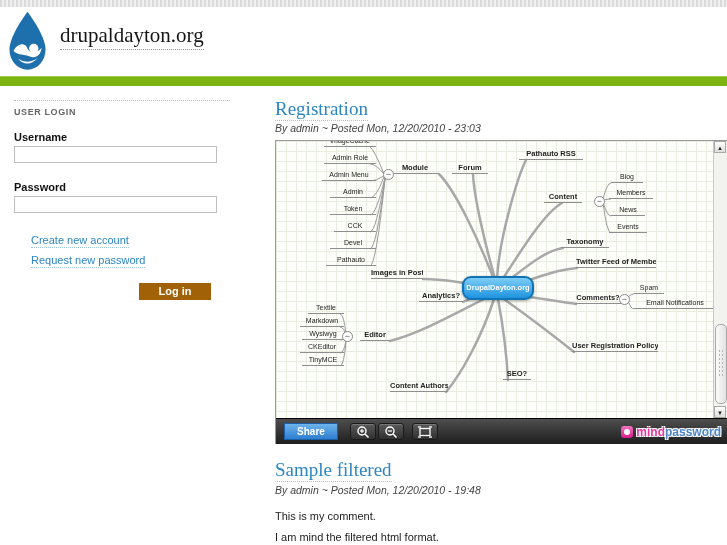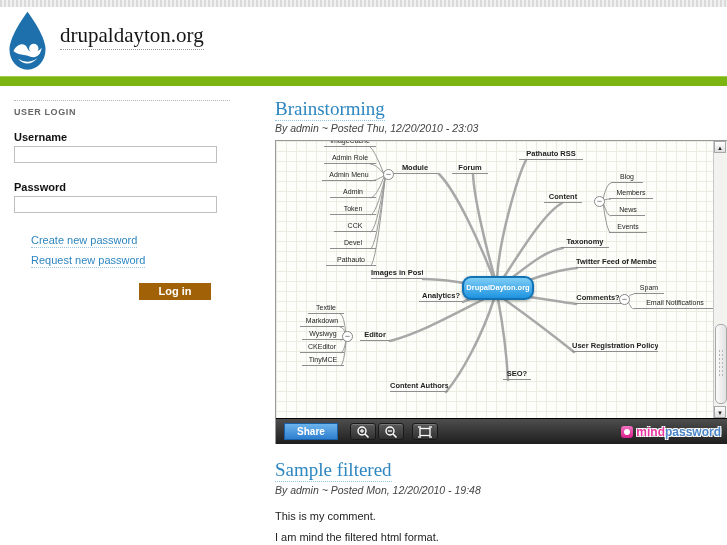--- a/index.html
+++ b/index.html
@@ -93,29 +93,29 @@
 
 <div class="abs" id="sb-divider"></div>
 <div class="abs" id="user-login-title">USER LOGIN</div>
 
 <div class="abs field-label" style="top:131px">Username</div>
 <input class="text-input" style="top: 146px;" type="text">
 
 <div class="abs field-label" style="top:181px">Password</div>
 <input class="text-input" style="top: 196px;" type="password">
 
-<a class="abs sb-link" href="#" style="top:234px">Create new password</a>
+<a class="abs sb-link" href="#" style="top:234px">Create new account</a>
 <a class="abs sb-link" href="#" style="top:254px">Request new password</a>
 
 <div class="abs" id="login-btn">Log in</div>
 
 <div class="abs" style="left:275px;top:98px">
-  <a class="post-title" href="#">Brainstorming</a>
-</div>
-<div class="abs byline" style="left:275px;top:122px">By admin ~ Posted Thu, 12/20/2010 - 23:03</div>
+  <a class="post-title" href="#">Registration</a>
+</div>
+<div class="abs byline" style="left:275px;top:122px">By admin ~ Posted Mon, 12/20/2010 - 23:03</div>
 
 <div class="abs" id="mindmap">
   <div id="mm-canvas">
 
     <svg id="mm-connectors" width="451" height="277" viewBox="0 0 451 277">
       <g fill="none" stroke="#a8a8a8" stroke-width="2.5" stroke-linecap="round">
         <path d="M219,141 C203,100 180,50 163,33"></path>
         <path d="M220,141 C208,100 198,55 197,33"></path>
         <path d="M221,141 C222,100 242,35 250,19"></path>
         <path d="M224,142 C245,110 268,72 286,62"></path>

